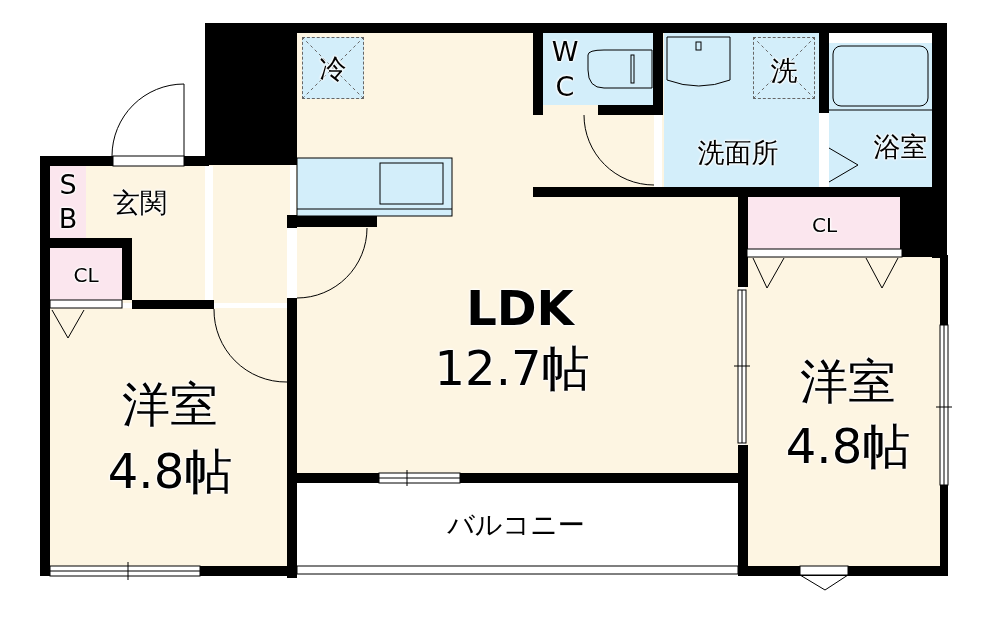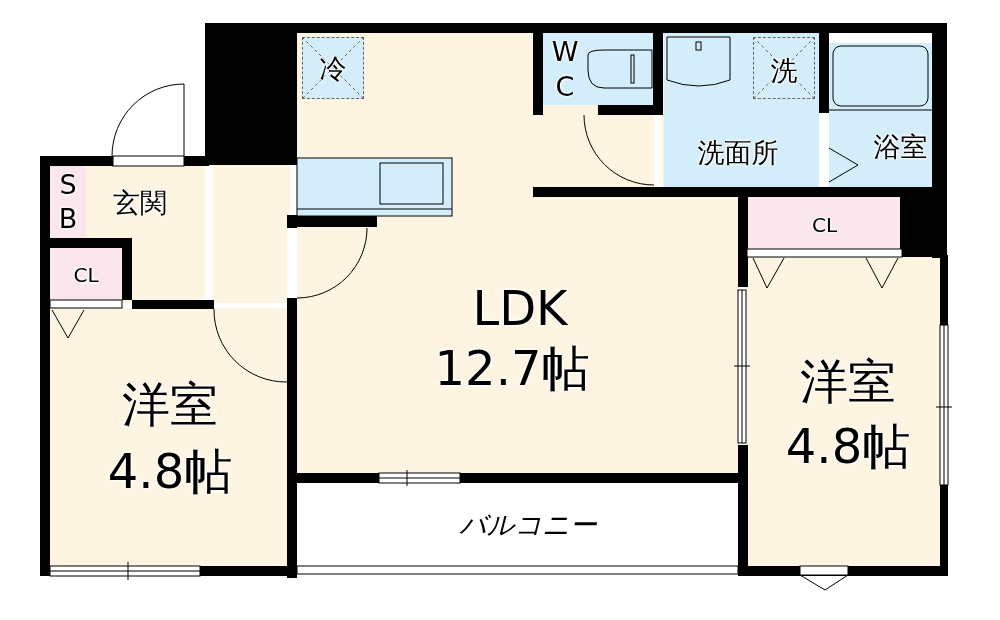--- a/index.html
+++ b/index.html
@@ -150,22 +150,22 @@
 <div class="lbl mid" style="left:668px;top:138px;width:140px;">洗面所</div>
 <div class="lbl mid" style="left:853px;top:132px;width:95px;">浴室</div>
 
 <div class="lbl mid" style="left:90px;top:188px;width:100px;">玄関</div>
 <div class="lbl mid" style="left:50px;top:170px;width:36px;">S</div>
 <div class="lbl mid" style="left:50px;top:204px;width:36px;">B</div>
 
 <div class="lbl sm" style="left:50px;top:262px;width:72px;">CL</div>
 <div class="lbl sm" style="left:747px;top:212px;width:155px;">CL</div>
 
-<div class="lbl big" style="left:380px;top:282px;width:280px;">LDK</div>
+<div class="lbl big" style="left:380px;top:282px;width:280px;font-weight:bold;">LDK</div>
 <div class="lbl big" style="left:372px;top:342px;width:280px;">12.7帖</div>
 
 <div class="lbl big" style="left:70px;top:378px;width:200px;">洋室</div>
 <div class="lbl big" style="left:70px;top:445px;width:200px;">4.8帖</div>
 
 <div class="lbl big" style="left:748px;top:355px;width:200px;">洋室</div>
 <div class="lbl big" style="left:748px;top:420px;width:200px;">4.8帖</div>
 
-<div class="lbl mid" style="left:388px;top:510px;width:280px;font-style:italic;">バルコニー</div>
+<div class="lbl mid" style="left:376px;top:510px;width:280px;">バルコニー</div>
 
 </body></html>

